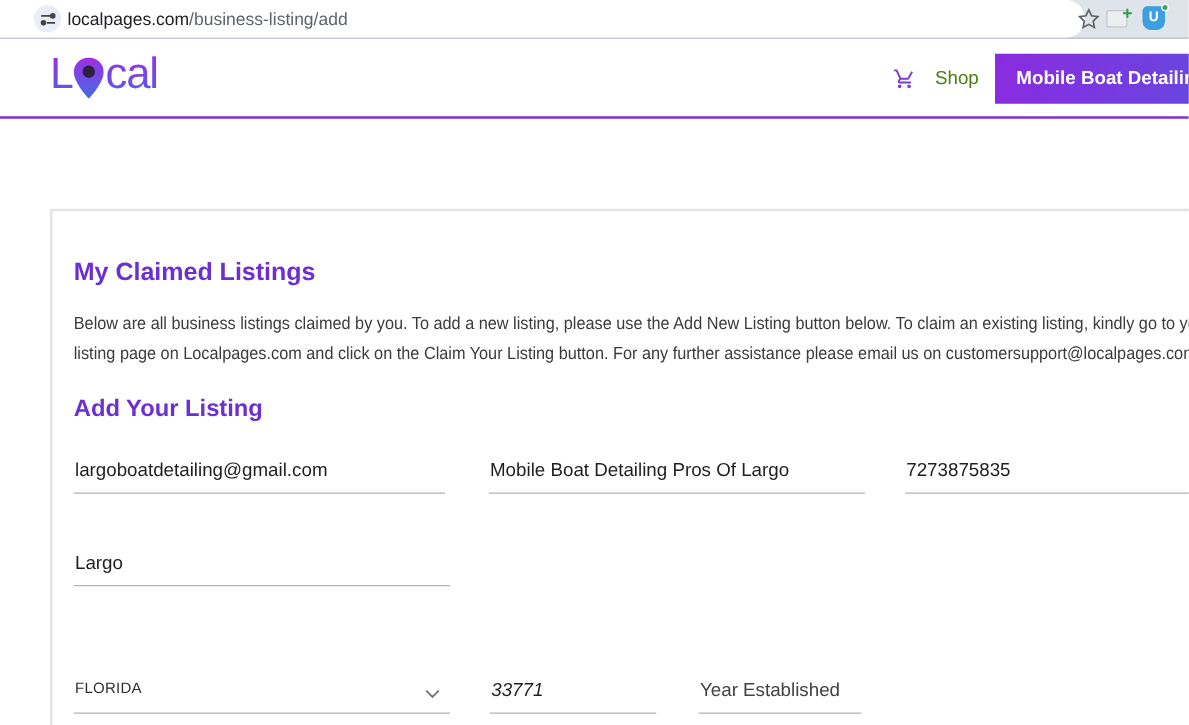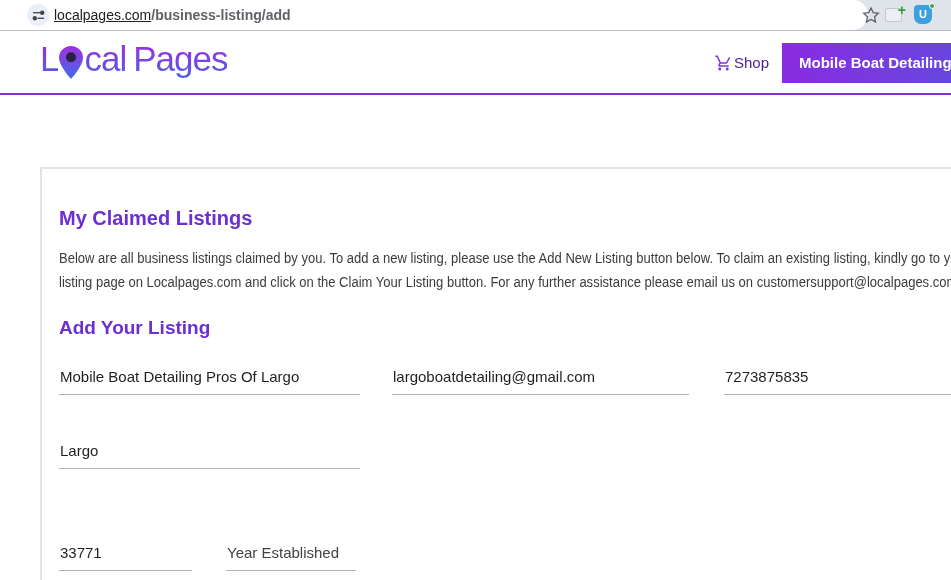--- a/index.html
+++ b/index.html
@@ -8,22 +8,22 @@
 
   
   .browser-bar { position:absolute; left:0; top:0; width:951px; height:31px;
     background:#dfe3ea; border-bottom:1px solid #b9bdc6; }
   .omnibox { position:absolute; left:-20px; top:0; width:888px; height:30px;
     background:#fff; border-radius:0 15px 15px 0; }
   .site-icon-circle { position:absolute; left:27px; top:4px; width:22px; height:22px;
     border-radius:50%; background:#e9eef9; display:flex; align-items:center; justify-content:center; }
   .url-text { position:absolute; left:54px; top:0; height:30px; line-height:30px;
     font-size:14px; white-space:nowrap; }
-  .url-domain { color:#202124;text-decoration:underline; }
-  .url-path { color:#5f6368;font-weight:bold; }
+  .url-domain { color:#202124; }
+  .url-path { color:#5f6368; }
   .star-btn { position:absolute; left:861px; top:5px; width:20px; height:20px; }
   .ext-area { position:absolute; right:0; top:0; width:83px; height:30px; display:flex;
     align-items:center; justify-content:center; gap:12px; }
   .ext-plus { position:relative; width:17px; height:14px; background:#eceef1;
     border:1px solid #c3c7cc; border-radius:2px; }
   .ext-plus .plus { position:absolute; right:-5px; top:-6px; color:#2e9e44;
     font-size:14px; font-weight:bold; line-height:14px; }
   .ext-shield { position:relative; width:20px; height:20px; }
   .shield-body { width:18px; height:19px; background:#3b9fe0; border-radius:4px 4px 7px 7px;
     color:#fff; font-size:11px; font-weight:bold; text-align:center; line-height:18px; }
@@ -34,21 +34,21 @@
   .site-header { position:absolute; left:0; top:32px; width:951px; height:63px;
     background:#fff; border-bottom:2px solid #8430ce; }
   .logo { position:absolute; left:40px; top:7px; display:flex; align-items:center;
     cursor:pointer; font-weight:500; font-size:35px; letter-spacing:-1px; }
   .logo-txt { background:linear-gradient(180deg,#9a2fe0 15%,#4b62e6 100%);
     -webkit-background-clip:text; background-clip:text; color:transparent; }
   .logo-pin { margin:6px 1px 0 1px; }
   .logo-space { width:7px; }
   .header-right { position:absolute; left:714px; top:0; height:61px; display:flex;
     align-items:center; }
-  .shop-link { display:flex; align-items:center; gap:1px; color:#4c1d95;
+  .shop-link { display:flex; align-items:center; gap:15px; color:#4d7c0f;
     font-size:15px; font-weight:500; margin-right:13px; cursor:pointer; white-space:nowrap; }
   .biz-btn { height:40px; padding:0 17px; border:none; cursor:pointer;
     background:linear-gradient(100deg,#8a2be0 0%,#5b50dd 100%); color:#fff;
     font-family:inherit; font-size:15px; font-weight:600; white-space:nowrap; flex-shrink:0; }
 
   
   .card { position:absolute; left:40px; top:167px; width:1160px; height:560px;
     background:#fff; border:2px solid #e3e3e3; padding-left:17px; }
   .h-claimed { margin-top:38px; font-size:20px; font-weight:700; color:#6c2fd2; }
   .intro { margin-top:16px; }
@@ -57,21 +57,21 @@
   .h-add { margin-top:23px; font-size:19px; font-weight:700; color:#6c2fd2; }
 
   .form-row { display:flex; align-items:flex-end; margin-top:29px; }
   .form-row + .form-row { margin-top:47px; }
   .fld { border:none; outline:none; background:transparent; display:block;
     border-bottom:1px solid #b3b3b3; font-family:inherit; font-size:15px;
     color:#1f1f1f; padding:0 0 9px 1px; }
   .fld::placeholder { color:#424242; opacity:1; }
   .w-big { width:301px; margin-right:32px; }
   .w-big2 { width:297px; margin-right:35px; }
-  .w-zip { width:133px; margin-right:34px; }
+  .w-zip { width:133px; margin-right:34px;font-style:italic; }
   .w-year { width:130px;margin-top:28px; }
   .select-box { position:relative; width:301px; margin-right:32px;
     border-bottom:1px solid #b3b3b3; padding:4px 0 11px 1px; cursor:pointer; }
   .select-val { font-size:12px; color:#2f2f2f; letter-spacing:0.2px; }
   .select-chevron { position:absolute; right:8px; bottom:11px; }
 </style>
 </head>
 <body>
 
 <div class="browser-bar">
@@ -113,21 +113,20 @@
         <linearGradient id="ping" x1="0" y1="0" x2="0" y2="1">
           <stop offset="0" stop-color="#a02fe0"></stop>
           <stop offset="1" stop-color="#3f6ce8"></stop>
         </linearGradient>
       </defs>
       <path d="M12 0C5.4 0 0 5.2 0 11.6 0 20.3 12 33 12 33s12-12.7 12-21.4C24 5.2 18.6 0 12 0z" fill="url(#ping)"></path>
       <circle cx="12" cy="11.3" r="5" fill="#2a2040"></circle>
     </svg>
     <span class="logo-txt">cal</span>
     <span class="logo-space"></span>
-    <span class="logo-txt">Pages</span>
   </div>
   <div class="header-right">
     <div class="shop-link">
       <svg width="19" height="18" viewBox="0 0 24 24" fill="#7a3bd6">
         <path d="M7 18c-1.1 0-2 .9-2 2s.9 2 2 2 2-.9 2-2-.9-2-2-2zm10 0c-1.1 0-2 .9-2 2s.9 2 2 2 2-.9 2-2-.9-2-2-2zM7.2 14.6l.1-.1L8.1 13h7.4c.8 0 1.4-.4 1.7-1l3.9-7-1.7-1-3.9 7H8.5L4.3 2H1v2h2l3.6 7.6-1.4 2.4c-.7 1.3.2 3 1.8 3h12v-2H7.2z"></path>
       </svg>
       <span>Shop</span>
     </div>
     <button class="biz-btn">Mobile Boat Detailing Pros</button>
   </div>
@@ -136,25 +135,31 @@
 <div class="card">
   <div class="h-claimed">My Claimed Listings</div>
   <div class="intro">
     <div class="intro-line">Below are all business listings claimed by you. To add a new listing, please use the Add New Listing button below. To claim an existing listing, kindly go to your business</div>
     <div class="intro-line">listing page on Localpages.com and click on the Claim Your Listing button. For any further assistance please email us on customersupport@localpages.com</div>
   </div>
   <div class="h-add">Add Your Listing</div>
 
   <form>
     <div class="form-row">
+      <input class="fld w-big2" type="text" value="largoboatdetailing@gmail.com" style="">
       <input class="fld w-big" type="text" value="Mobile Boat Detailing Pros Of Largo" style="">
-      <input class="fld w-big2" type="text" value="largoboatdetailing@gmail.com" style="">
       <input class="fld w-big" type="text" value="7273875835" style="">
     </div>
     <div class="form-row">
       <input class="fld w-big" type="text" value="Largo" style="">
     </div>
     <div class="form-row">
+      <div class="select-box">
+        <span class="select-val">FLORIDA</span>
+        <svg class="select-chevron" width="12" height="8" viewBox="0 0 12 8" fill="none" stroke="#757575" stroke-width="1.6">
+          <path d="M1 1.5l5 5 5-5"></path>
+        </svg>
+      </div>
       <input class="fld w-zip" type="text" value="33771" style="">
       <input class="fld w-year" type="text" placeholder="Year Established" style="">
     </div>
   </form>
 </div>
 
 </body></html>

